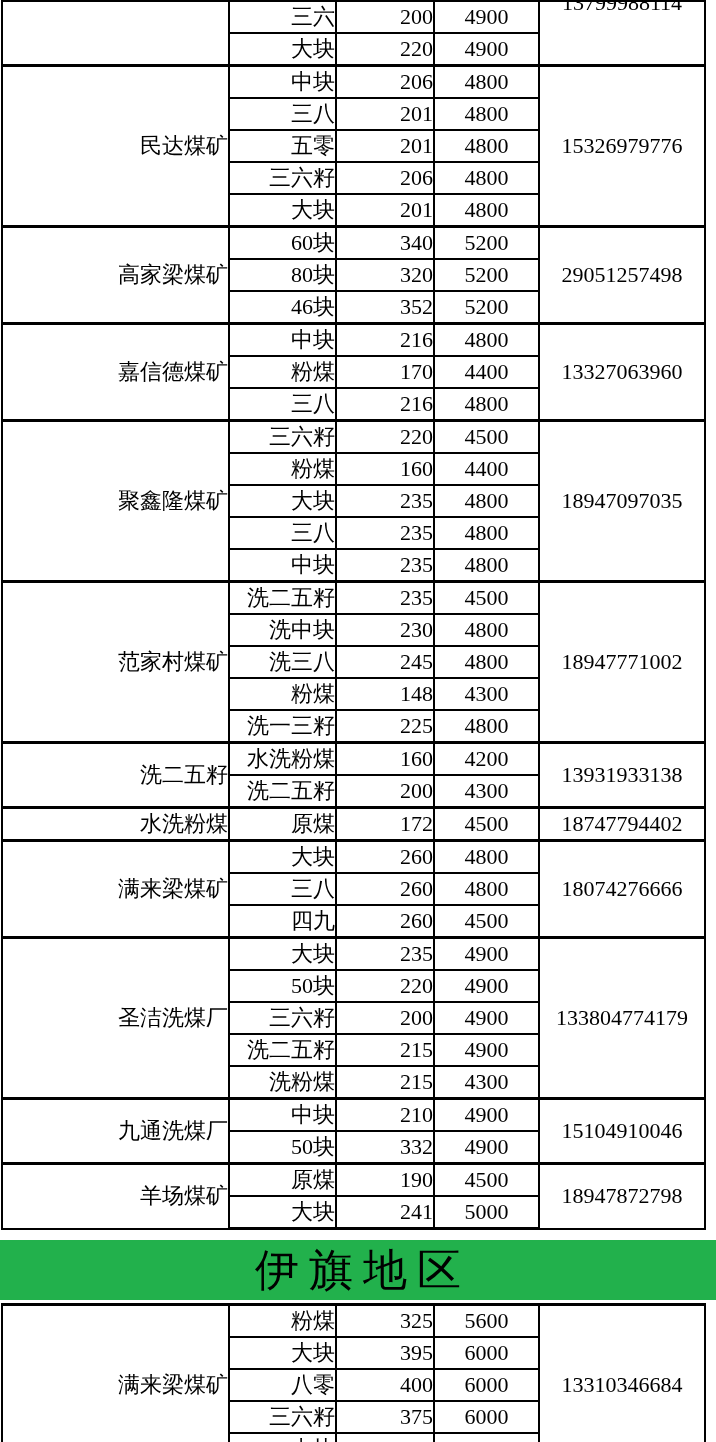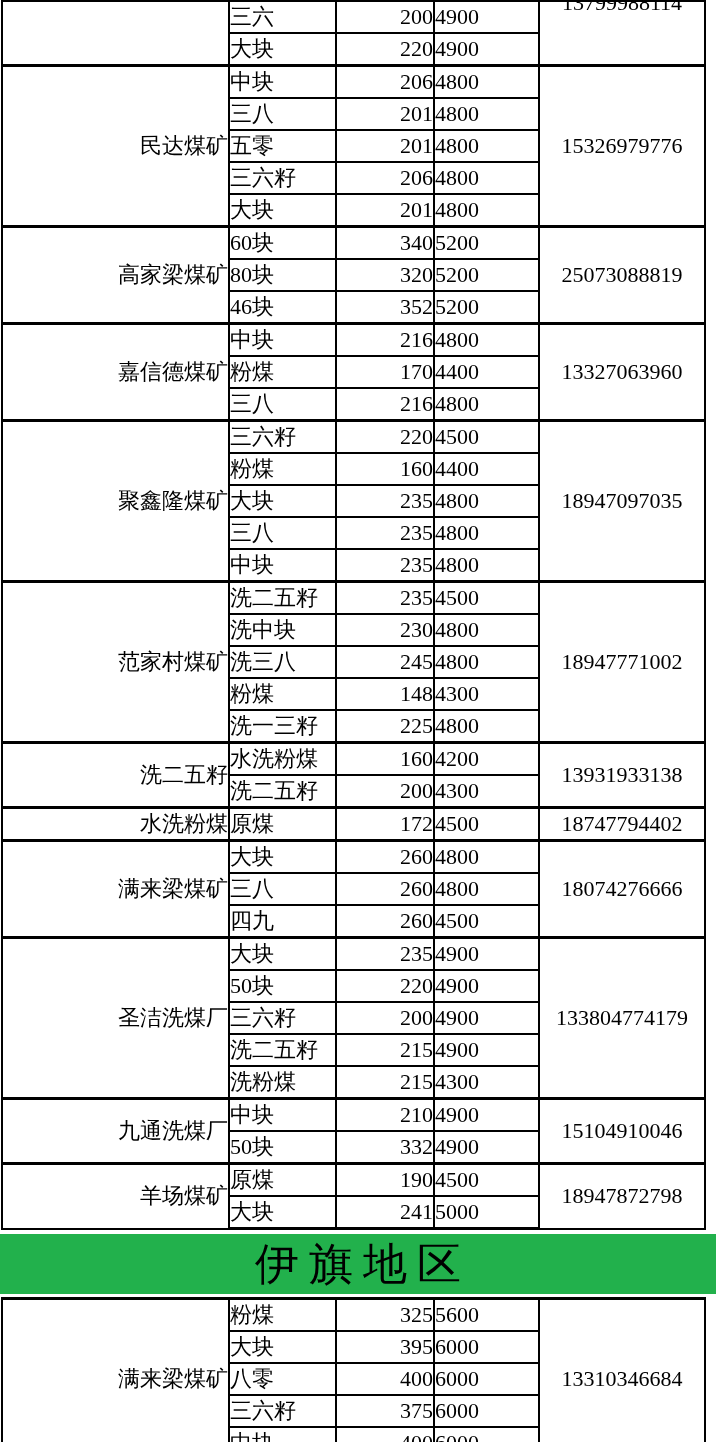--- a/index.html
+++ b/index.html
@@ -21,32 +21,32 @@
     border: 2px solid #000;
     height: 29px;
     font-size: 22px;
     padding: 0;
     overflow: hidden;
     background: #fff;
     white-space: nowrap;
   }
   tr.group-first td { border-top: 3px solid #000; }
   td.c-name  { text-align: right; border-left-width: 3px; }
-  td.c-type  { text-align: left;  padding-left: 4px; }
+  td.c-type  { text-align: right;  padding-left: 4px; }
   td.c-price { text-align: right; padding-right: 7px; }
-  td.c-kcal  { text-align: left; padding-right: 7px; }
+  td.c-kcal  { text-align: center; padding-right: 7px; }
   td.c-phone { text-align: center; border-right-width: 3px; }
   td.no-top  { border-top: 0; }
   td.v-top   { vertical-align: top; }
   tr.table-last td { border-bottom-width: 3px; }
   .clip-up { display: block; margin-top: -12px; }
   .banner {
     width: 716px;
     height: 60px;
-    margin-top: 4px;
+    margin-top: 10px;
     margin-bottom: 3px;
     display: flex;
     align-items: center;
     justify-content: center;
     font-size: 44px;
     letter-spacing: 10px;
     text-indent: 10px;
   }
 </style>
 </head>
@@ -102,21 +102,21 @@
         <tr>
           <td class="c-type">大块</td>
           <td class="c-price">201</td>
           <td class="c-kcal">4800</td>
         </tr>
         <tr class="group-first">
           <td class="c-name" rowspan="3">高家梁煤矿</td>
           <td class="c-type">60块</td>
           <td class="c-price">340</td>
           <td class="c-kcal">5200</td>
-          <td class="c-phone" rowspan="3"><span>25073088819</span></td>
+          <td class="c-phone" rowspan="3"><span>29051257498</span></td>
         </tr>
         <tr>
           <td class="c-type">80块</td>
           <td class="c-price">320</td>
           <td class="c-kcal">5200</td>
         </tr>
         <tr>
           <td class="c-type">46块</td>
           <td class="c-price">352</td>
           <td class="c-kcal">5200</td>

